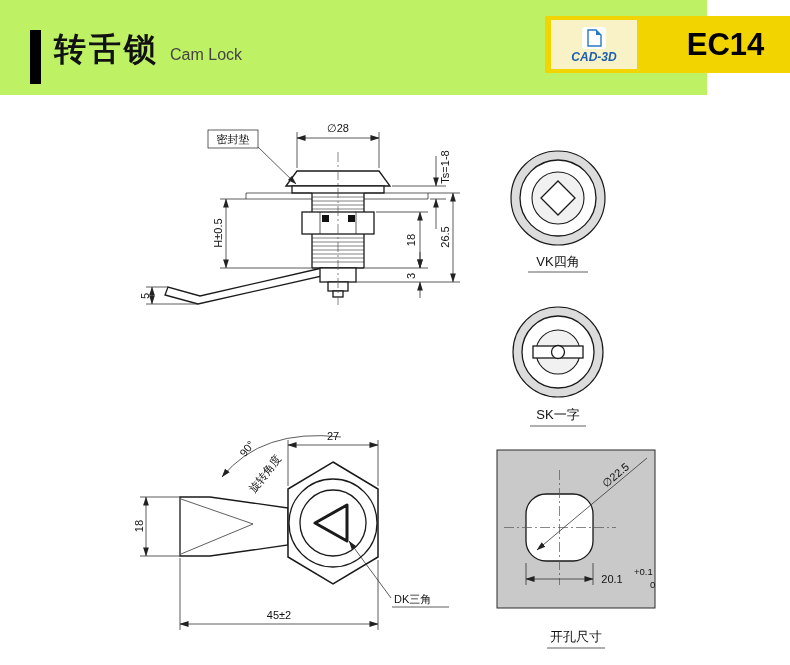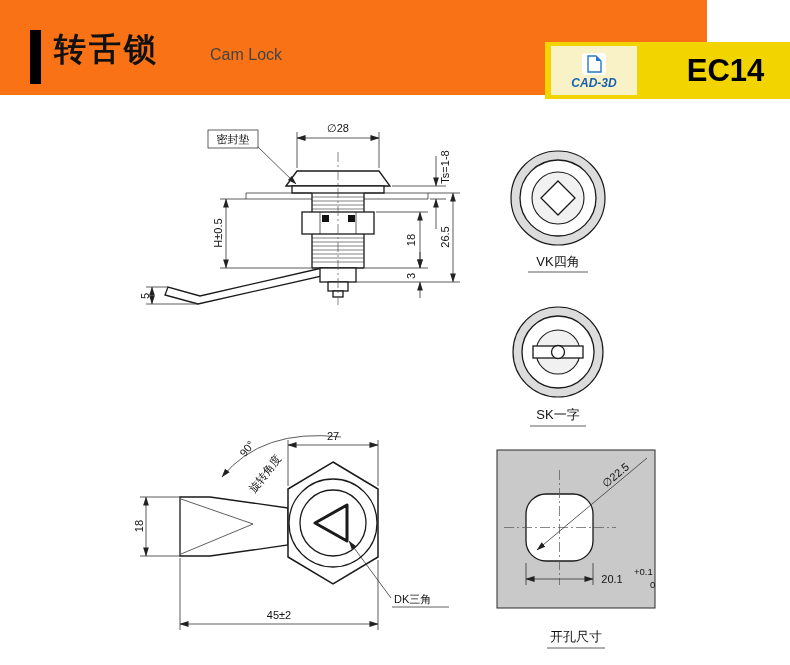--- a/index.html
+++ b/index.html
@@ -1,25 +1,25 @@
 <!DOCTYPE html>
 <html><head>
 <meta charset="utf-8">
 <style>
   html,body{margin:0;padding:0;}
   body{
     width:790px;height:665px;position:relative;background:#fff;
     font-family:"Liberation Sans", sans-serif;overflow:hidden;
   }
   
-  .header{position:absolute;left:0;top:0;width:707px;height:95px;background:#f97316;}
+  .header{position:absolute;left:0;top:0;width:707px;height:95px;background:#bef264;}
   .accent{position:absolute;left:30px;top:30px;width:11px;height:54px;background:#000;}
   .title-cn{position:absolute;left:54px;top:28px;font-size:32px;font-weight:bold;color:#111;letter-spacing:3px;}
-  .title-en{position:absolute;left:170px;top:46px;font-size:16px;color:#444;margin-left:40px;}
-  .yellow{position:absolute;left:545px;top:42px;width:245px;height:57px;background:#f2d400;display:flex;align-items:center;}
+  .title-en{position:absolute;left:170px;top:46px;font-size:16px;color:#444;}
+  .yellow{position:absolute;left:545px;top:16px;width:245px;height:57px;background:#f2d400;display:flex;align-items:center;}
   .badge{margin-left:6px;width:86px;height:49px;background:#f8f2c6;display:flex;flex-direction:column;align-items:center;justify-content:center;cursor:pointer;}
   .badge-label{color:#1a5fb0;font-weight:bold;font-style:italic;font-size:12px;line-height:12px;margin-top:1px;}
   .partno{flex:1;text-align:center;font-size:31px;font-weight:bold;color:#000;padding-left:24px;}
   
   svg.drawing{position:absolute;left:0;top:0;}
   .s  {stroke:#1a1a1a;stroke-width:1.3;fill:none;}
   .sf {stroke:#1a1a1a;stroke-width:1.3;fill:#fff;}
   .sg {stroke:#1a1a1a;stroke-width:1.2;fill:#dcdcdc;}
   .si {stroke:#1a1a1a;stroke-width:1.1;fill:#f1f1f1;}
   .out{stroke:#1a1a1a;stroke-width:1.5;fill:#fff;}

